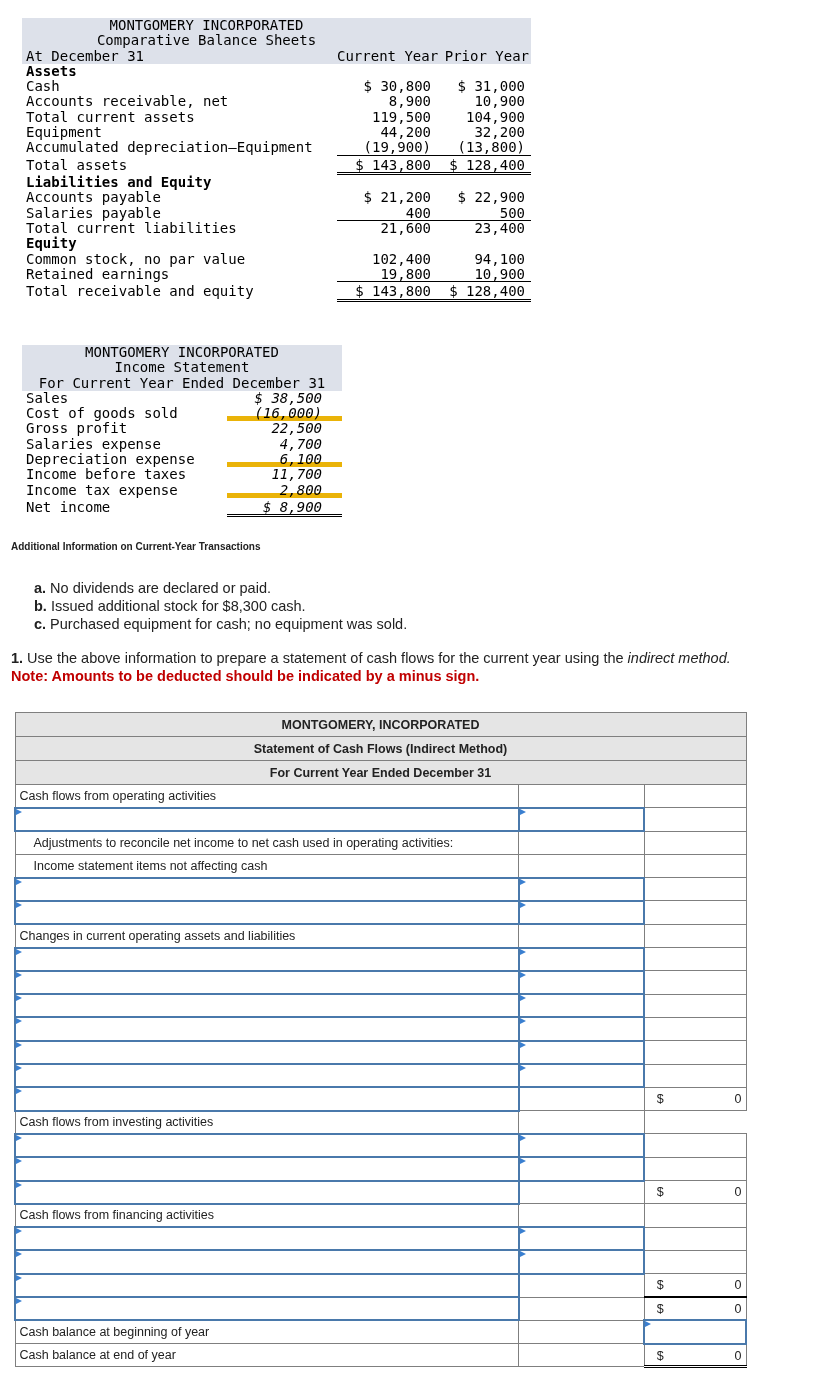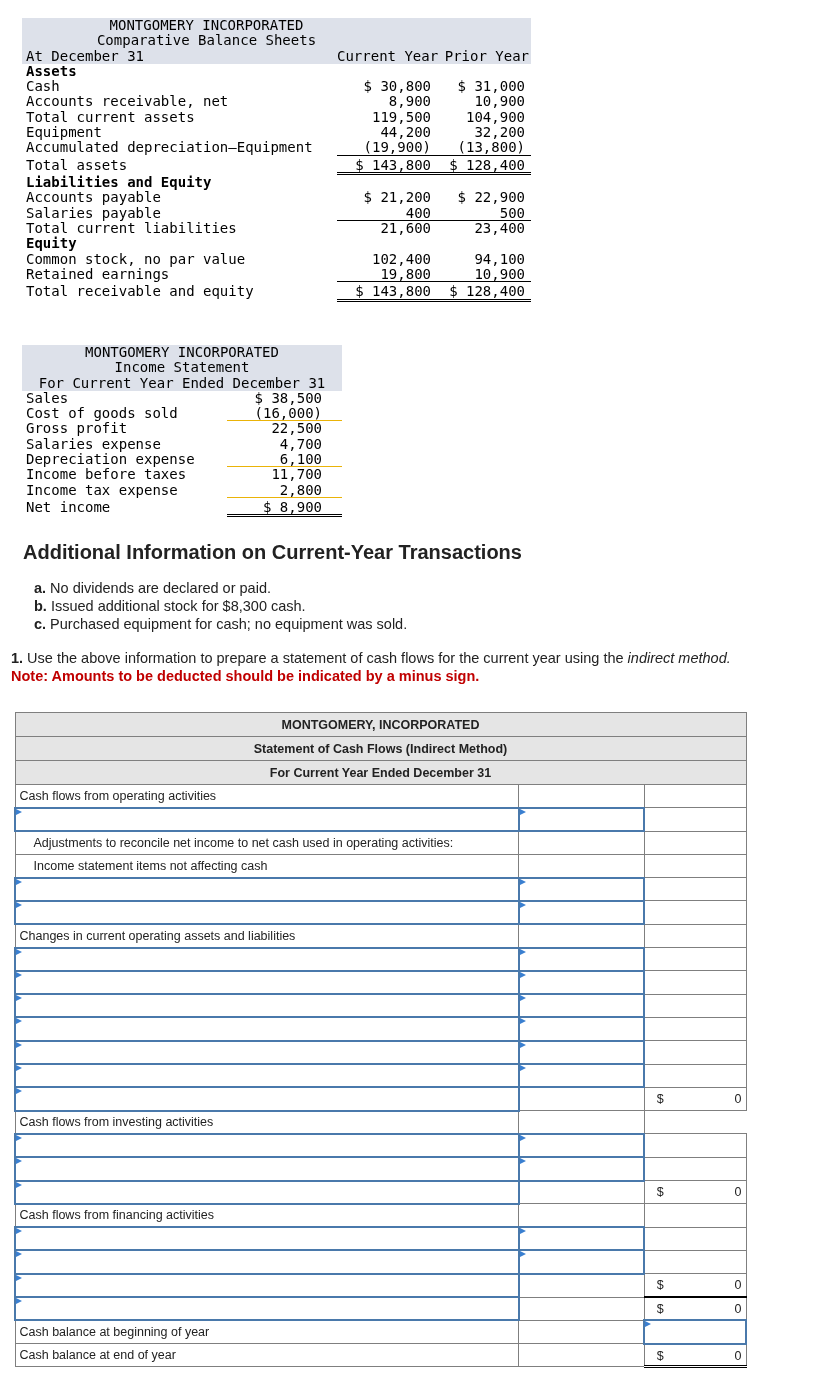--- a/index.html
+++ b/index.html
@@ -17,27 +17,27 @@
   .bold { font-weight: bold; }
   .ul .c1, .ul .c2 { border-bottom: 1px solid #000; }
   .tall { height: 19.5px !important; line-height: 19.5px !important; justify-content: flex-end; }
   .dbl .c1, .dbl .c2 { border-bottom: 3px double #000; }
 
   
   #is { position: absolute; left: 22px; top: 345px; width: 320px; }
   #is .hdr { background: #dde1ea; }
   #is .row { display: flex; height: 15.3px; line-height: 15.3px; white-space: nowrap; }
   #is .lbl { width: 205px; padding-left: 4px; }
-  #is .c1 { width: 115px; text-align: right; padding-right: 20px; }
+  #is .c1 { width: 115px; text-align: right; padding-right: 20px; font-style: italic; }
   #is .ctr { width: 100%; text-align: center; }
-  #is .ul .c1 { border-bottom: 1px solid #eab308; }
+  #is .ul .c1 { border-bottom: 5px solid #eab308; }
   #is .dbl .c1 { border-bottom: 3px double #000; }
 
   
-  .addl-title { position: absolute; left: 23px; top: 541px; font-weight: bold; font-size: 20px; }
+  .addl-title { position: absolute; left: 11px; top: 541px; font-weight: bold; font-size: 10px; }
   .addl-list { position: absolute; left: 34px; top: 579px; font-size: 14.5px; line-height: 18px; }
   .addl-list b { font-weight: bold; }
   .question { position: absolute; left: 11px; top: 649px; font-size: 14.5px; line-height: 18px; }
   .note { color: #c00000; font-weight: bold; }
 
   
   #cf { position: absolute; left: 14px; top: 712px; width: 733px; border-collapse: collapse; font-size: 12.5px; }
   #cf td { border: 1px solid #7f7f7f; height: 23.3px; padding: 0 4px; vertical-align: middle; }
   #cf .band td { background: #e5e5e5; text-align: center; font-weight: bold; height: 24px; }
   #cf .c-label { width: 505px; }

